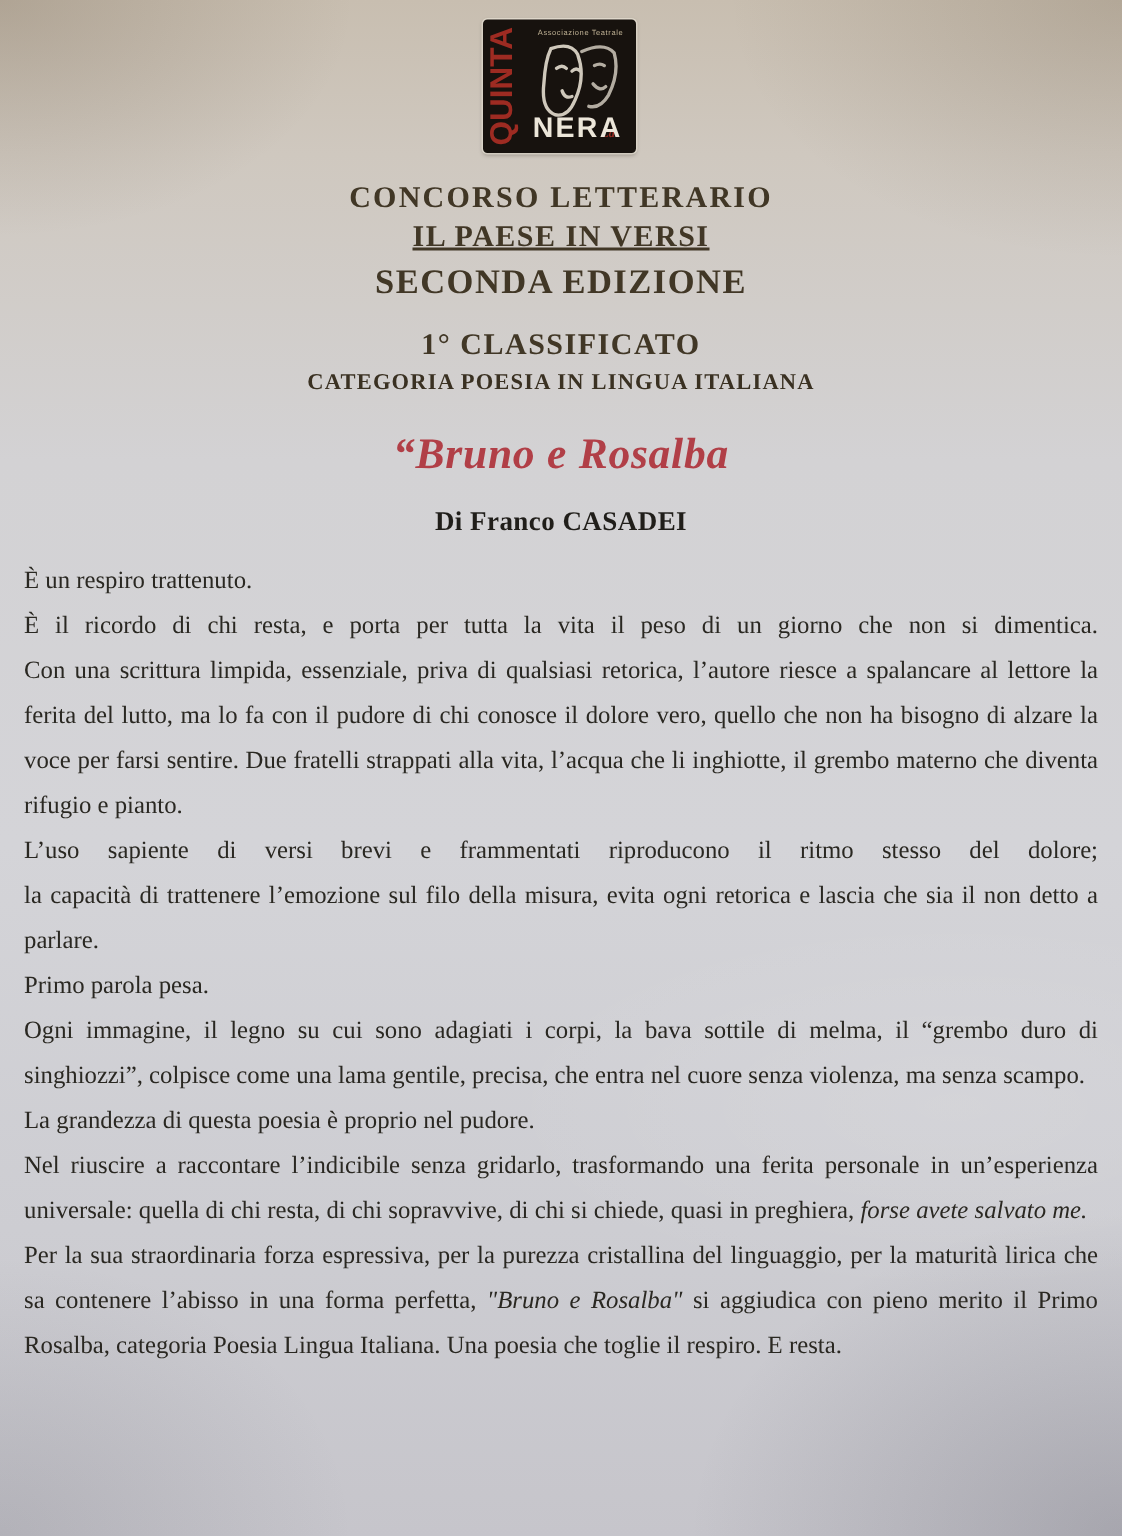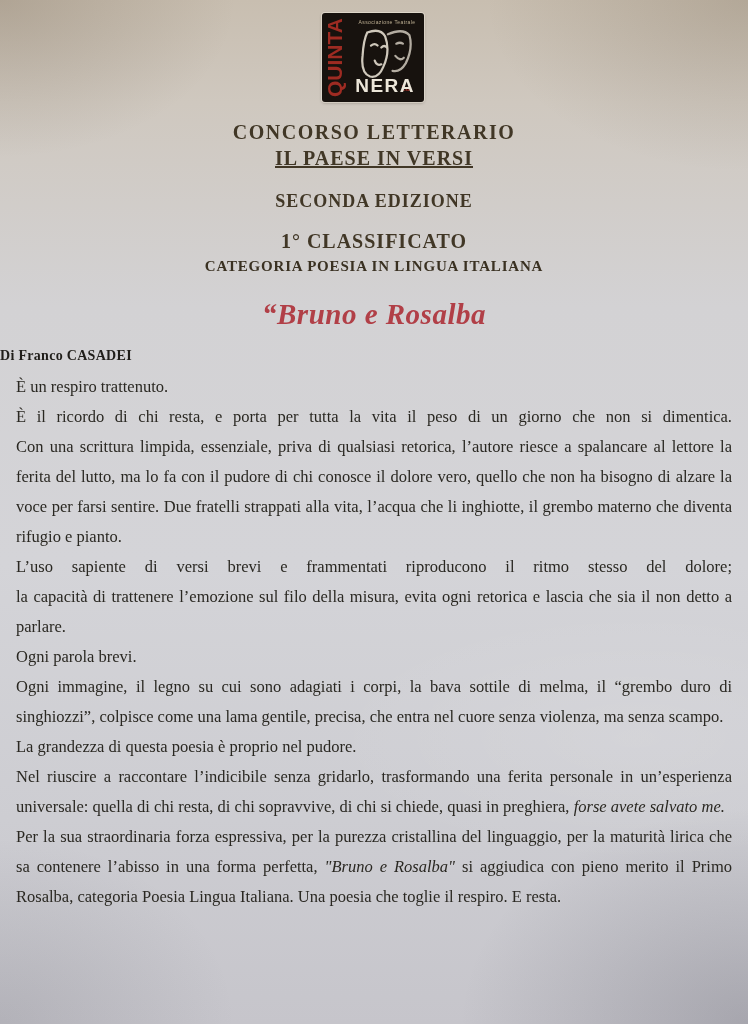--- a/index.html
+++ b/index.html
@@ -44,31 +44,31 @@
   }
   .logo-nera {
     position: absolute; right: 9px; bottom: 5px;
     font-family: "Liberation Sans", sans-serif; font-weight: 800;
     font-size: 19px; letter-spacing: 1.5px; color: #ece6d9;
   }
   
   .hd { text-align: center; color: #413726; font-weight: 700; }
   .hd-contest  { margin-top: 121px; font-size: 20px; letter-spacing: 1.5px; }
   .hd-title    { margin-top: 3px;  font-size: 20px; letter-spacing: 1px; text-decoration: underline; }
-  .hd-edition  { margin-top: 21px;  font-size: 18px; letter-spacing: 1px; }
+  .hd-edition  { margin-top: 5px;  font-size: 23px; letter-spacing: 1px; }
   .hd-rank     { margin-top: 18px;  font-size: 20px; letter-spacing: 1px; }
   .hd-category { margin-top: 5px;  font-size: 15px; letter-spacing: 0.8px; color: #3a3122; }
   .poem-title {
     margin-top: 23px; text-align: center;
     font-size: 29px; font-weight: 700; font-style: italic; color: #b13f47;
     letter-spacing: 0.5px;
   }
   .poem-author {
-    margin-top: 17px; text-align: left;
-    font-size: 14px; font-weight: 700; color: #201e1a; letter-spacing: 0.3px;
+    margin-top: 17px; text-align: center;
+    font-size: 18px; font-weight: 700; color: #201e1a; letter-spacing: 0.3px;
   }
   
   .body-text {
     position: absolute; left: 0; right: 0; top: 372px;
     padding: 0 16px; color: #2a2822;
     font-size: 16.5px; line-height: 30px;
   }
   .body-text p { margin: 0; }
   .plain { text-align: left; }
   .jl    { text-align: justify; text-align-last: justify; }
@@ -112,20 +112,20 @@
     <div class="poem-title">“Bruno e Rosalba</div>
     <div class="poem-author">Di Franco CASADEI</div>
   </div>
 
   <div class="body-text">
     <p class="plain">È un respiro trattenuto.</p>
     <p class="jl">È il ricordo di chi resta, e porta per tutta la vita il peso di un giorno che non si dimentica.</p>
     <p class="para">Con una scrittura limpida, essenziale, priva di qualsiasi retorica, l’autore riesce a spalancare al lettore la ferita del lutto, ma lo fa con il pudore di chi conosce il dolore vero, quello che non ha bisogno di alzare la voce per farsi sentire. Due fratelli strappati alla vita, l’acqua che li inghiotte, il grembo materno che diventa rifugio e pianto.</p>
     <p class="jl">L’uso sapiente di versi brevi e frammentati riproducono il ritmo stesso del dolore;</p>
     <p class="para">la capacità di trattenere l’emozione sul filo della misura, evita ogni retorica e lascia che sia il non detto a parlare.</p>
-    <p class="plain">Ogni parola brevi.</p>
+    <p class="plain">Primo parola pesa.</p>
     <p class="para">Ogni immagine, il legno su cui sono adagiati i corpi, la bava sottile di melma, il “grembo duro di singhiozzi”, colpisce come una lama gentile, precisa, che entra nel cuore senza violenza, ma senza scampo.</p>
     <p class="plain">La grandezza di questa poesia è proprio nel pudore.</p>
     <p class="para"><span>Nel riuscire a raccontare l’indicibile senza gridarlo, trasformando una ferita personale in un’esperienza universale: quella di chi resta, di chi sopravvive, di chi si chiede, quasi in preghiera, </span><span class="it">forse avete salvato me.</span></p>
     <p class="para"><span>Per la sua straordinaria forza espressiva, per la purezza cristallina del linguaggio, per la maturità lirica che sa contenere l’abisso in una forma perfetta, </span><span class="it">"Bruno e Rosalba"</span><span> si aggiudica con pieno merito il Primo Rosalba, categoria Poesia Lingua Italiana. Una poesia che toglie il respiro. E resta.</span></p>
   </div>
 
 </div>
 
 </body></html>

